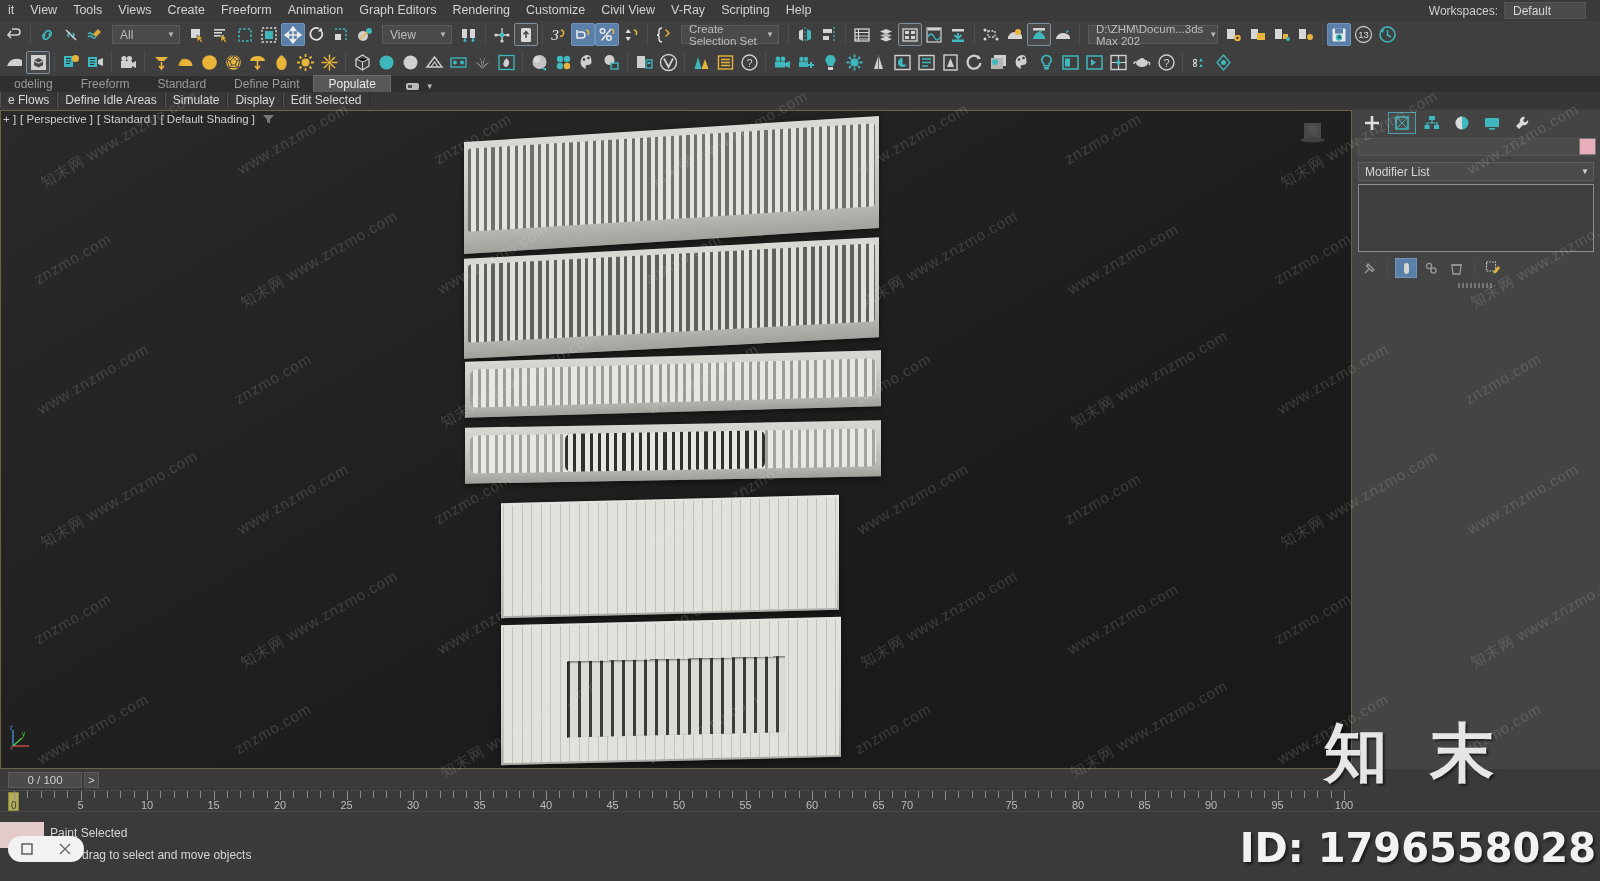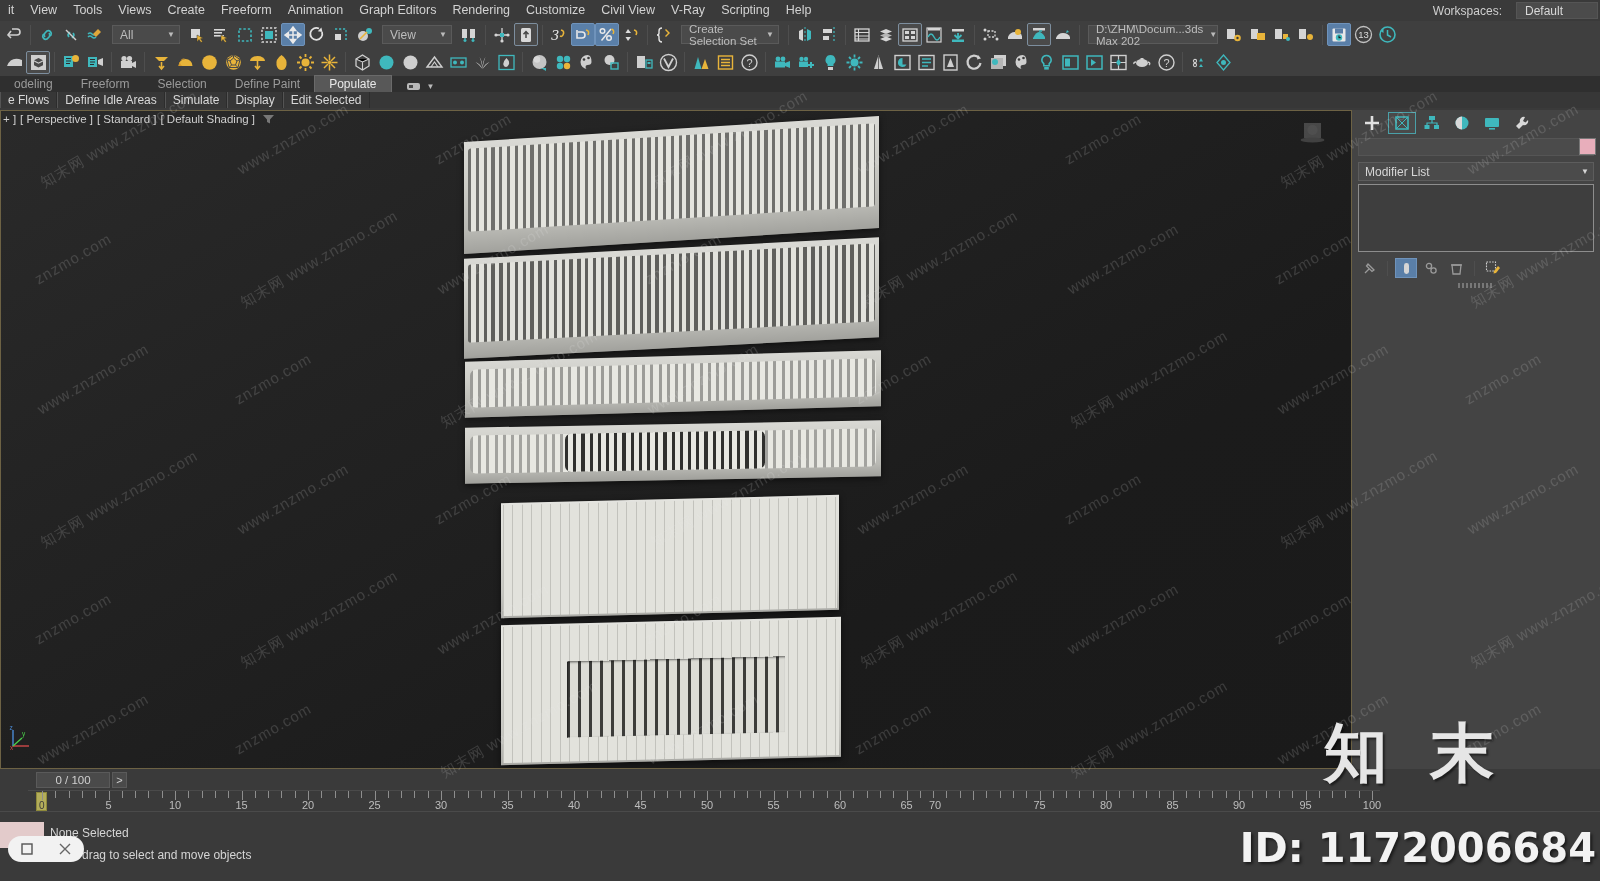--- a/index.html
+++ b/index.html
@@ -11,21 +11,21 @@
   }
 
   
   .bar{ width:100%; display:flex; align-items:center; background:#3f3f3f; }
   .sep{ width:1px; height:20px; background:#2b2b2b; margin:0 4px; flex:none;
         border-right:1px solid #4e4e4e; }
 
   
   #menubar{ height:21px; background:#3a3a3a; padding-left:0px; }
   .menu-item{ padding:2px 8px 3px 8px; font-size:12.5px; color:#d2d2d2; white-space:nowrap; cursor:default;}
-  #workspaces{ margin-left:auto; display:flex; align-items:center; gap:14px; padding-right:2px; }
+  #workspaces{ margin-left:auto; display:flex; align-items:center; gap:6px; padding-right:14px; }
   #workspaces .lbl{ font-size:12px; color:#cfcfcf; }
   #workspaces .wsbox{ background:#4b4b4b; border:1px solid #555; color:#d8d8d8;
       padding:1px 34px 1px 8px; font-size:12px; height:17px; line-height:15px;}
 
   
   #maintoolbar{ height:27px; background:#3f3f3f; padding:0 2px; }
   #ribbontoolbar{ height:28px; background:#3f3f3f; padding:0 2px; }
   .tb{ width:24px; height:23px; display:flex; align-items:center; justify-content:center;
        flex:none; border:1px solid transparent; border-radius:2px; position:relative;}
   .tb.on{ background:#5a7fa8; border-color:#6f93bb; }
@@ -70,21 +70,21 @@
       display:flex; align-items:center; padding:0 4px 0 6px; font-size:12px; color:#d6d6d6;}
   #modlistrow .carr{ margin-left:auto; font-size:8px; }
   #modstack{ margin:3px 6px 0 6px; height:68px; background:#3e3e3e; border:1px solid #8d8d8d; }
   #modbtns{ margin:5px 6px 0 6px; height:22px; display:flex; align-items:center; gap:3px; }
   .mb{ width:22px; height:20px; display:flex; align-items:center; justify-content:center; }
   .mb.on{ background:#5a7fa8; border:1px solid #6f93bb;}
   #modgrip{ margin:4px auto 0 auto; width:36px; height:5px;
      background:repeating-linear-gradient(90deg,#777 0 2px,transparent 2px 4px); }
 
   
-  #timearea{ position:absolute; left:0; top:769px; width:1352px; height:42px; background:#3a3a3a;margin-left:28px; }
+  #timearea{ position:absolute; left:0; top:769px; width:1352px; height:42px; background:#3a3a3a; }
   #framefield{ position:absolute; left:8px; top:3px; width:74px; height:16px; background:#4a4a4a;
       border:1px solid #5a5a5a; color:#d0d0d0; font-size:11.5px; text-align:center; line-height:14px;}
   #frameArrow{ position:absolute; left:84px; top:3px; width:15px; height:16px; background:#4a4a4a;
       border:1px solid #5a5a5a; color:#d0d0d0; font-size:11px; text-align:center; line-height:14px;}
   #ruler{ position:absolute; left:0; top:21px; width:1352px; height:21px; background:#3a3a3a;
       border-top:1px solid #4a4a4a; }
   .tick{ position:absolute; top:0; width:1px; height:7px; background:#8e8e8e; }
   .tick.maj{ height:9px; }
   .tlabel{ position:absolute; top:8px; font-size:11px; color:#bdbdbd; transform:translateX(-50%); }
   #slider{ position:absolute; left:8px; top:1px; width:11px; height:19px; background:#b3ad5a;
@@ -753,21 +753,21 @@
       <svg width="19" height="19" viewBox="0 0 19 19">
         <path d="M9.5 2 L16 9.5 L9.5 17 L3 9.5z" fill="none" stroke="#3fb8bd" stroke-width="1.3"></path>
         <circle cx="9.5" cy="9.5" r="2.5" fill="#3fb8bd"></circle>
       </svg>
     </div>
 </div>
 
 <div id="ribbontabs">
   <div class="rtab">odeling</div>
   <div class="rtab">Freeform</div>
-  <div class="rtab">Selection</div>
+  <div class="rtab">Standard</div>
   <div class="rtab">Define Paint</div>
   <div class="rtab active">Populate</div>
   <div style="display:flex;align-items:center;gap:3px;margin-left:14px;">
     <svg width="18" height="11" viewBox="0 0 18 11">
         <rect x="1" y="2" width="13" height="7" rx="2" fill="#b9b9b9"></rect>
         <rect x="3" y="4" width="4" height="3" fill="#4a4a4a"></rect>
       </svg>
     <span style="font-size:8px;color:#bbb;">▼</span>
   </div>
 </div>
@@ -1050,21 +1050,21 @@
       <div class="tlabel" style="left: 1078px;">80</div>
       <div class="tlabel" style="left: 1144.5px;">85</div>
       <div class="tlabel" style="left: 1211px;">90</div>
       <div class="tlabel" style="left: 1277.5px;">95</div>
       <div class="tlabel" style="left: 1344px;">100</div>
     </div>
 </div>
 
 <div id="statusarea">
   <div id="selcolor"></div>
-  <div id="statusmsg1">None Selected</div>
+  <div id="statusmsg1">Paint Selected</div>
   <div id="statusmsg2">drag to select and move objects</div>
 
 </div>
 
 <div id="minitaskbar">
   <svg width="14" height="14" viewBox="0 0 14 14">
       <rect x="2" y="2" width="10" height="10" fill="none" stroke="#555" stroke-width="1.4"></rect>
     </svg>
   <svg width="14" height="14" viewBox="0 0 14 14">
       <path d="M2 2 L12 12 M12 2 L2 12" stroke="#666" stroke-width="1.4"></path>
@@ -1115,13 +1115,13 @@
     <div class="wm" style="left: 30px; top: 720px;">www.znzmo.com</div>
     <div class="wm" style="left: 230px; top: 720px;">znzmo.com</div>
     <div class="wm" style="left: 430px; top: 720px;">知末网 www.znzmo.com</div>
     <div class="wm" style="left: 640px; top: 720px;">www.znzmo.com</div>
     <div class="wm" style="left: 850px; top: 720px;">znzmo.com</div>
     <div class="wm" style="left: 1060px; top: 720px;">知末网 www.znzmo.com</div>
     <div class="wm" style="left: 1270px; top: 720px;">www.znzmo.com</div>
     <div class="wm" style="left: 1460px; top: 720px;">znzmo.com</div>
   </div>
 <div id="bigwm">知 末</div>
-<div id="idwm">ID: 1172006684</div>
+<div id="idwm">ID: 1796558028</div>
 
 </body></html>

